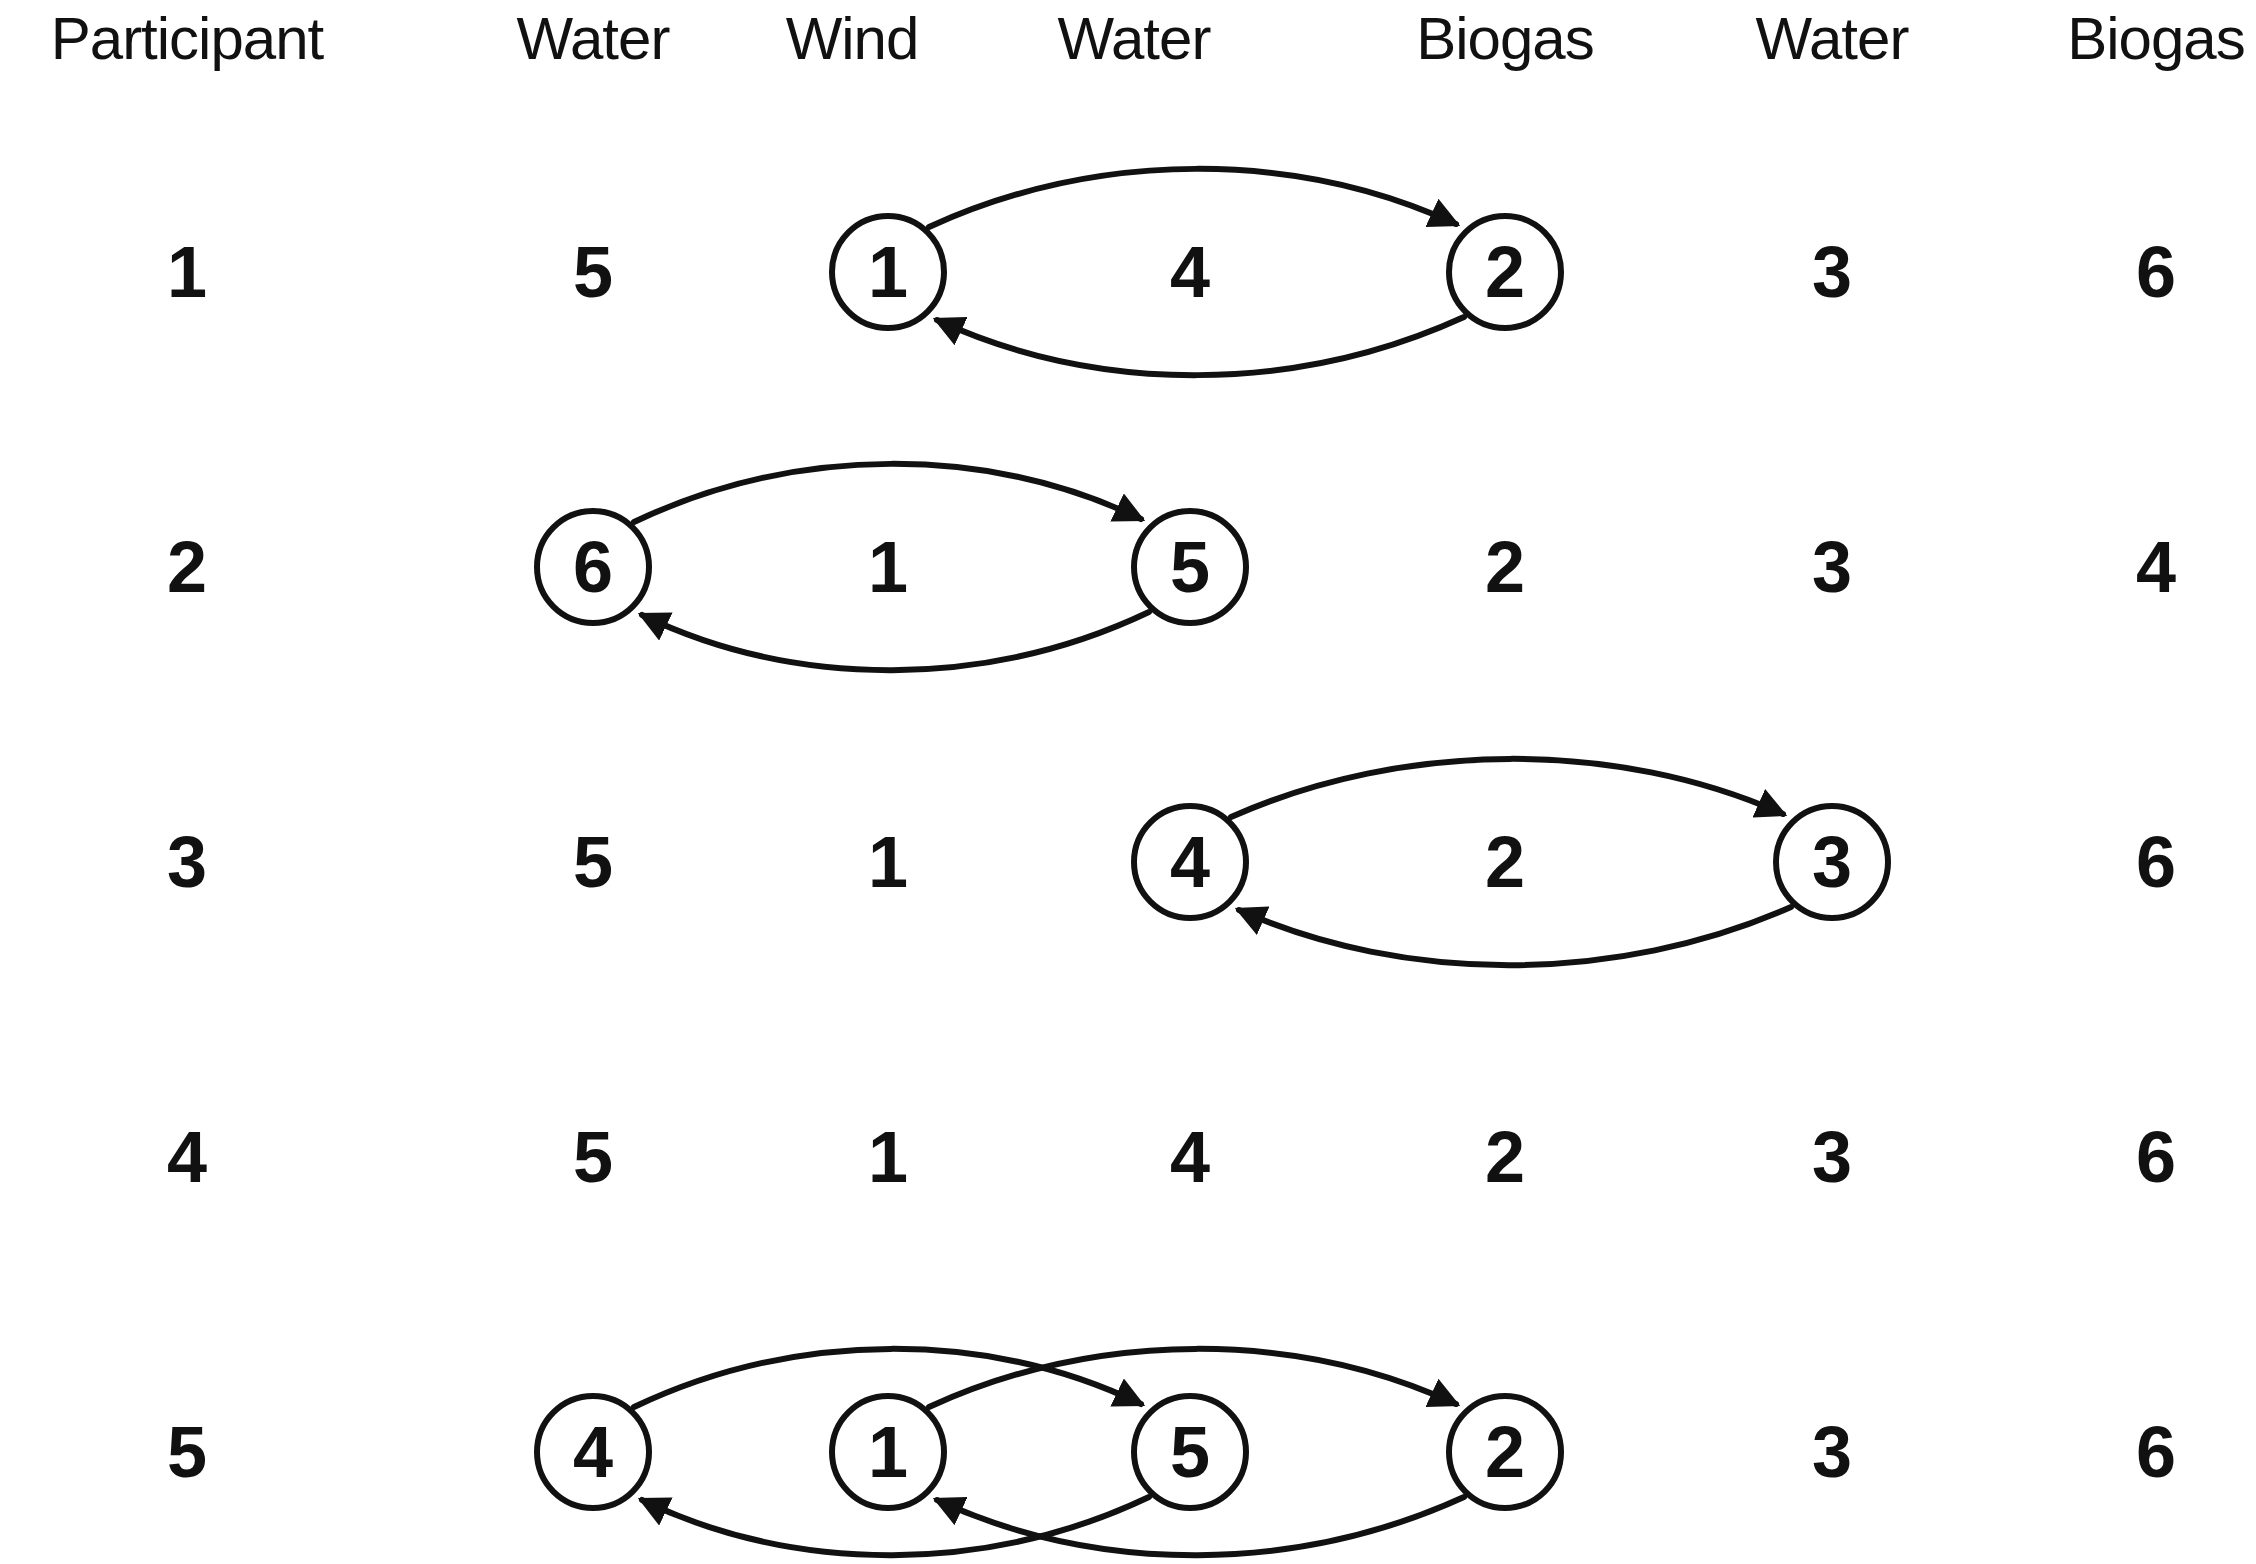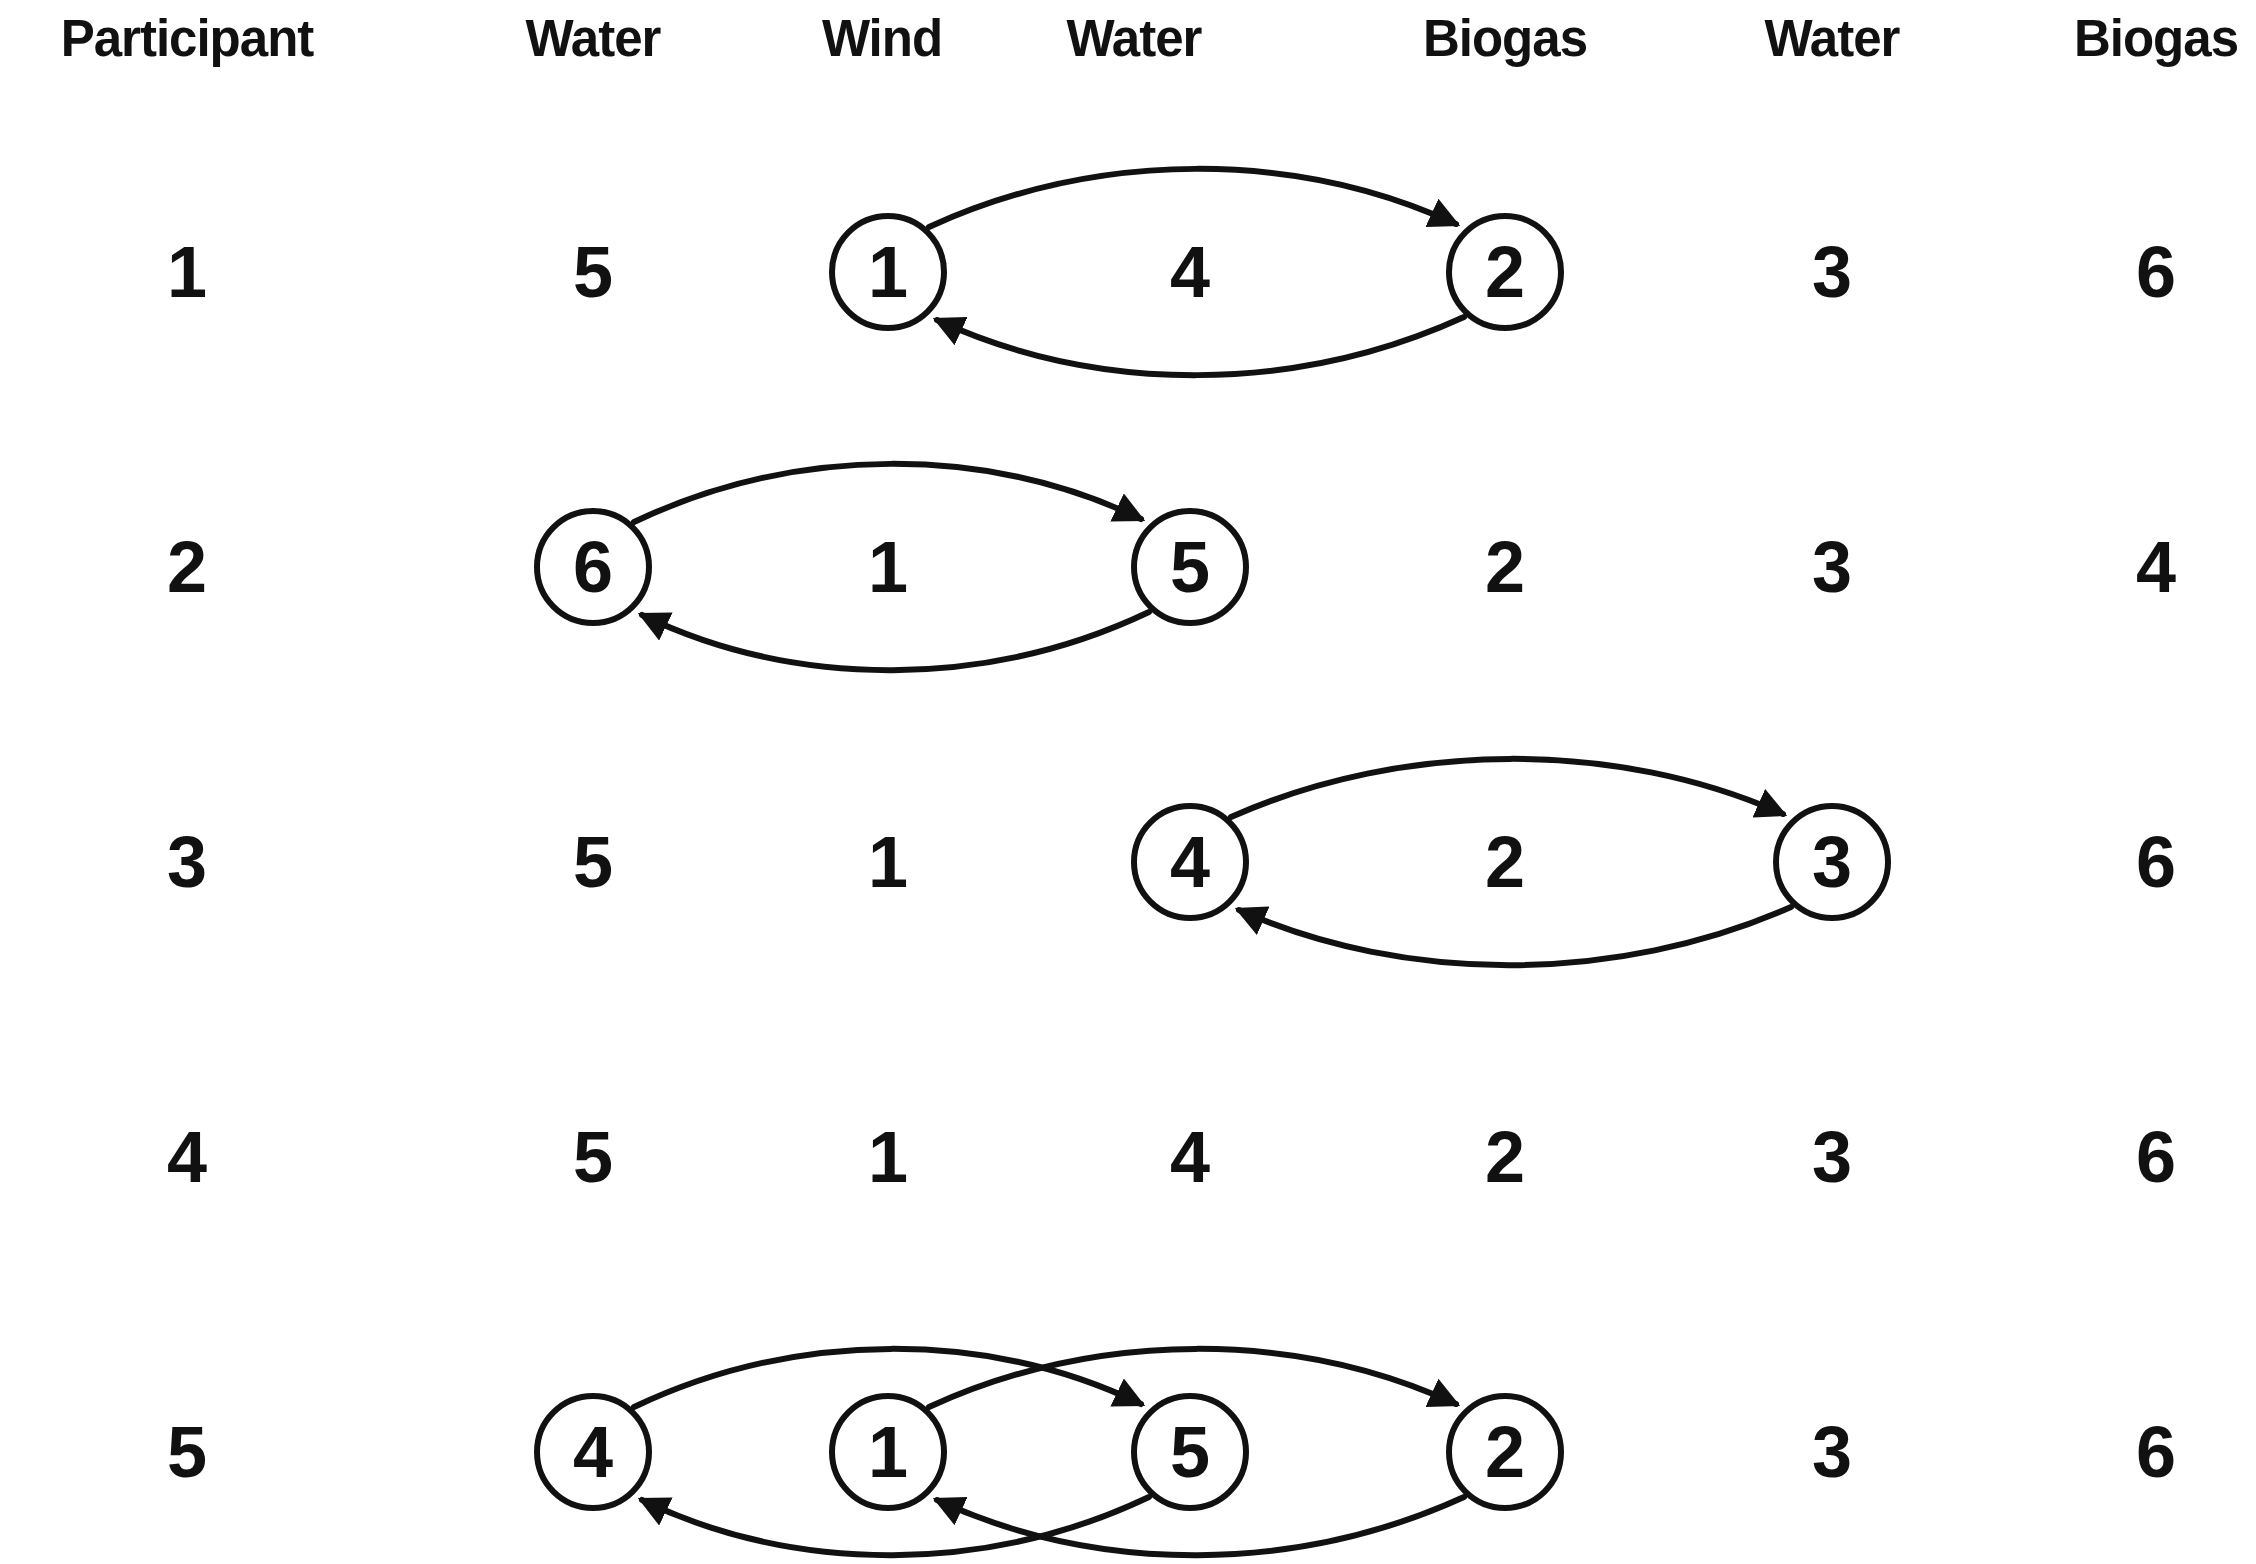--- a/index.html
+++ b/index.html
@@ -7,21 +7,21 @@
     position:relative;
     width:2256px;height:1564px;
     background:#ffffff;
     overflow:hidden;
     font-family:"Liberation Sans",sans-serif;
     color:#111111;
   }
   .hdr{
     position:absolute;top:4px;height:70px;line-height:70px;
     width:340px;margin-left:-170px;text-align:center;
-    font-size:51px;font-weight:700;letter-spacing:-1px;
+    font-size:60px;font-weight:400;letter-spacing:-1px;
     white-space:nowrap;
   }
   .cell{
     position:absolute;width:150px;height:120px;margin-left:-75px;margin-top:-60px;
     display:flex;align-items:center;justify-content:center;
     font-size:72px;font-weight:700;
   }
   .ring{
     position:absolute;width:106px;height:106px;margin-left:-59px;margin-top:-59px;
     border:6px solid #111111;border-radius:50%;
@@ -30,21 +30,21 @@
   }
   svg.arcs{position:absolute;left:0;top:0;}
 </style>
 </head>
 <body>
 
 <div class="page">
   <div id="headerRow">
       <div class="hdr" style="left: 187px;">Participant</div>
       <div class="hdr" style="left: 593px;">Water</div>
-      <div class="hdr" style="left: 882px;">Wind</div>
+      <div class="hdr" style="left: 852px;">Wind</div>
       <div class="hdr" style="left: 1134px;">Water</div>
       <div class="hdr" style="left: 1505px;">Biogas</div>
       <div class="hdr" style="left: 1832px;">Water</div>
       <div class="hdr" style="left: 2156px;">Biogas</div>
     </div>
   <div id="rowsLayer">
       <div class="cell" style="left: 187px; top: 272px;">1</div>
       <div class="cell" style="left: 593px; top: 272px;">5</div>
       <div class="ring" style="left: 888px; top: 272px;">1</div>
       <div class="cell" style="left: 1190px; top: 272px;">4</div>

